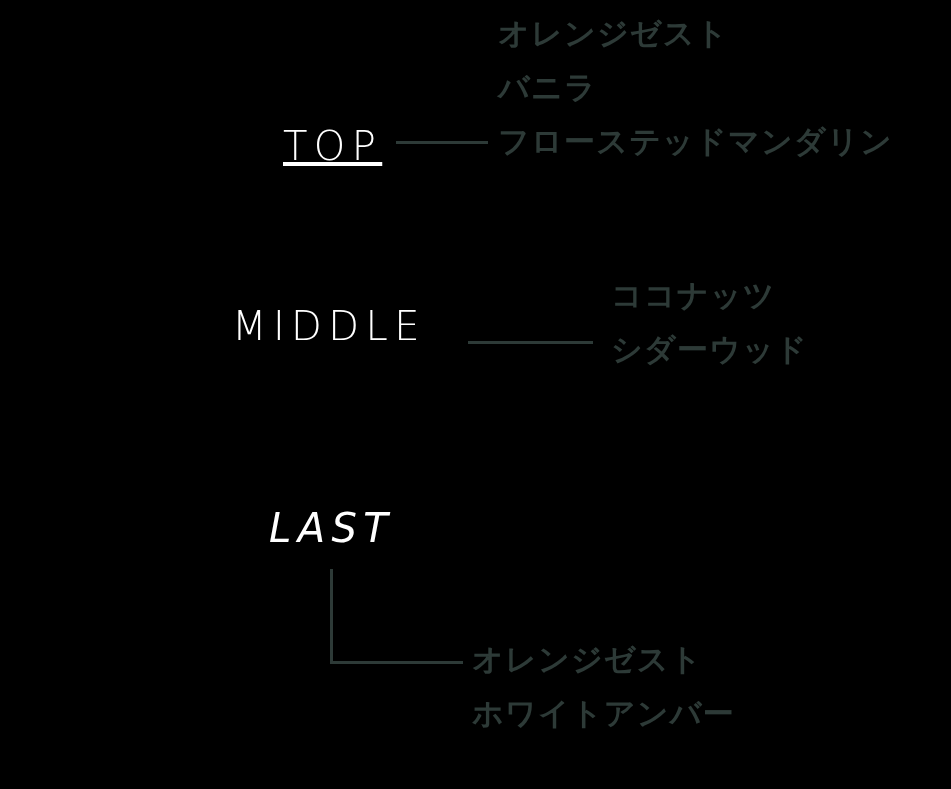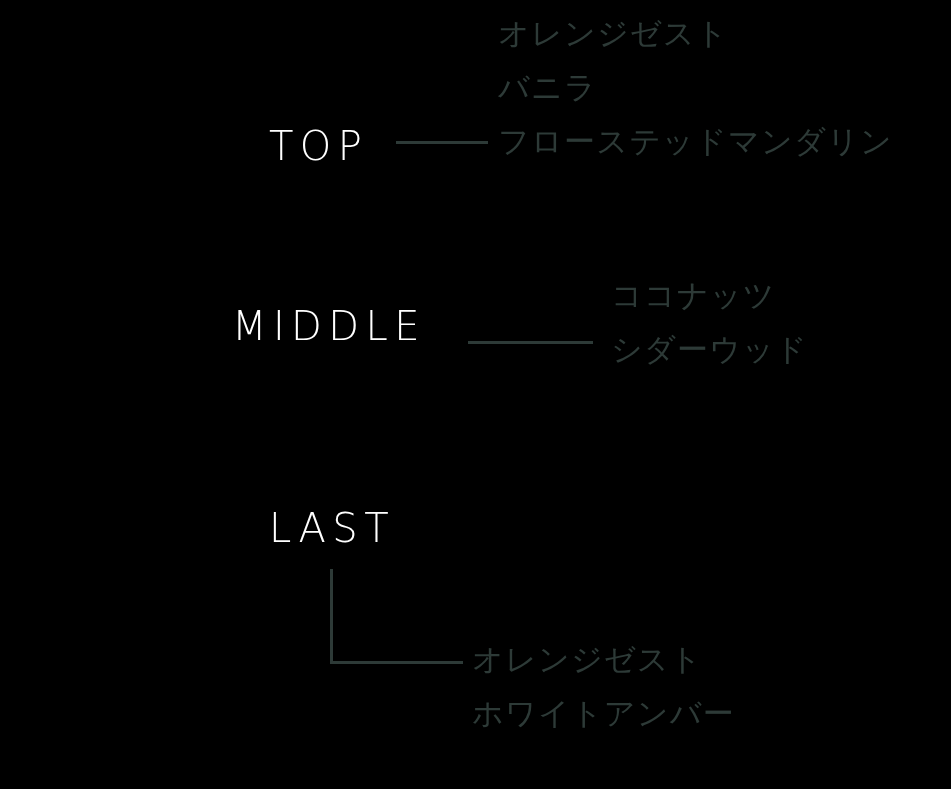--- a/index.html
+++ b/index.html
@@ -25,30 +25,30 @@
     position: absolute;
     color: #ffffff;
     font-family: "DejaVu Sans", "Liberation Sans", sans-serif;
     font-weight: 300;
     font-size: 40px;
     line-height: 1;
     letter-spacing: 0.16em;
     white-space: nowrap;
   }
 
-  #label-top    { left: 269px; top: 126px; }
+  #label-top    { left: 283px; top: 126px; text-decoration: underline; }
   #label-middle { left: 232px; top: 306px; }
-  #label-last   { left: 269px; top: 508px; }
+  #label-last   { left: 269px; top: 508px; font-style: italic; }
 
   
   .note-list {
     position: absolute;
     color: #2d3a37;
     font-family: "DejaVu Sans", "Liberation Sans", sans-serif;
-    font-weight: 400;
+    font-weight: 700;
     font-size: 31px;
     line-height: 54px;
     letter-spacing: 0.04em;
     white-space: nowrap;
   }
   .note-line { display: block; }
 
   #notes-top    { left: 498px; top: 6px; }
   #notes-middle { left: 611px; top: 268px; }
   #notes-last   { left: 472px; top: 632px; }

